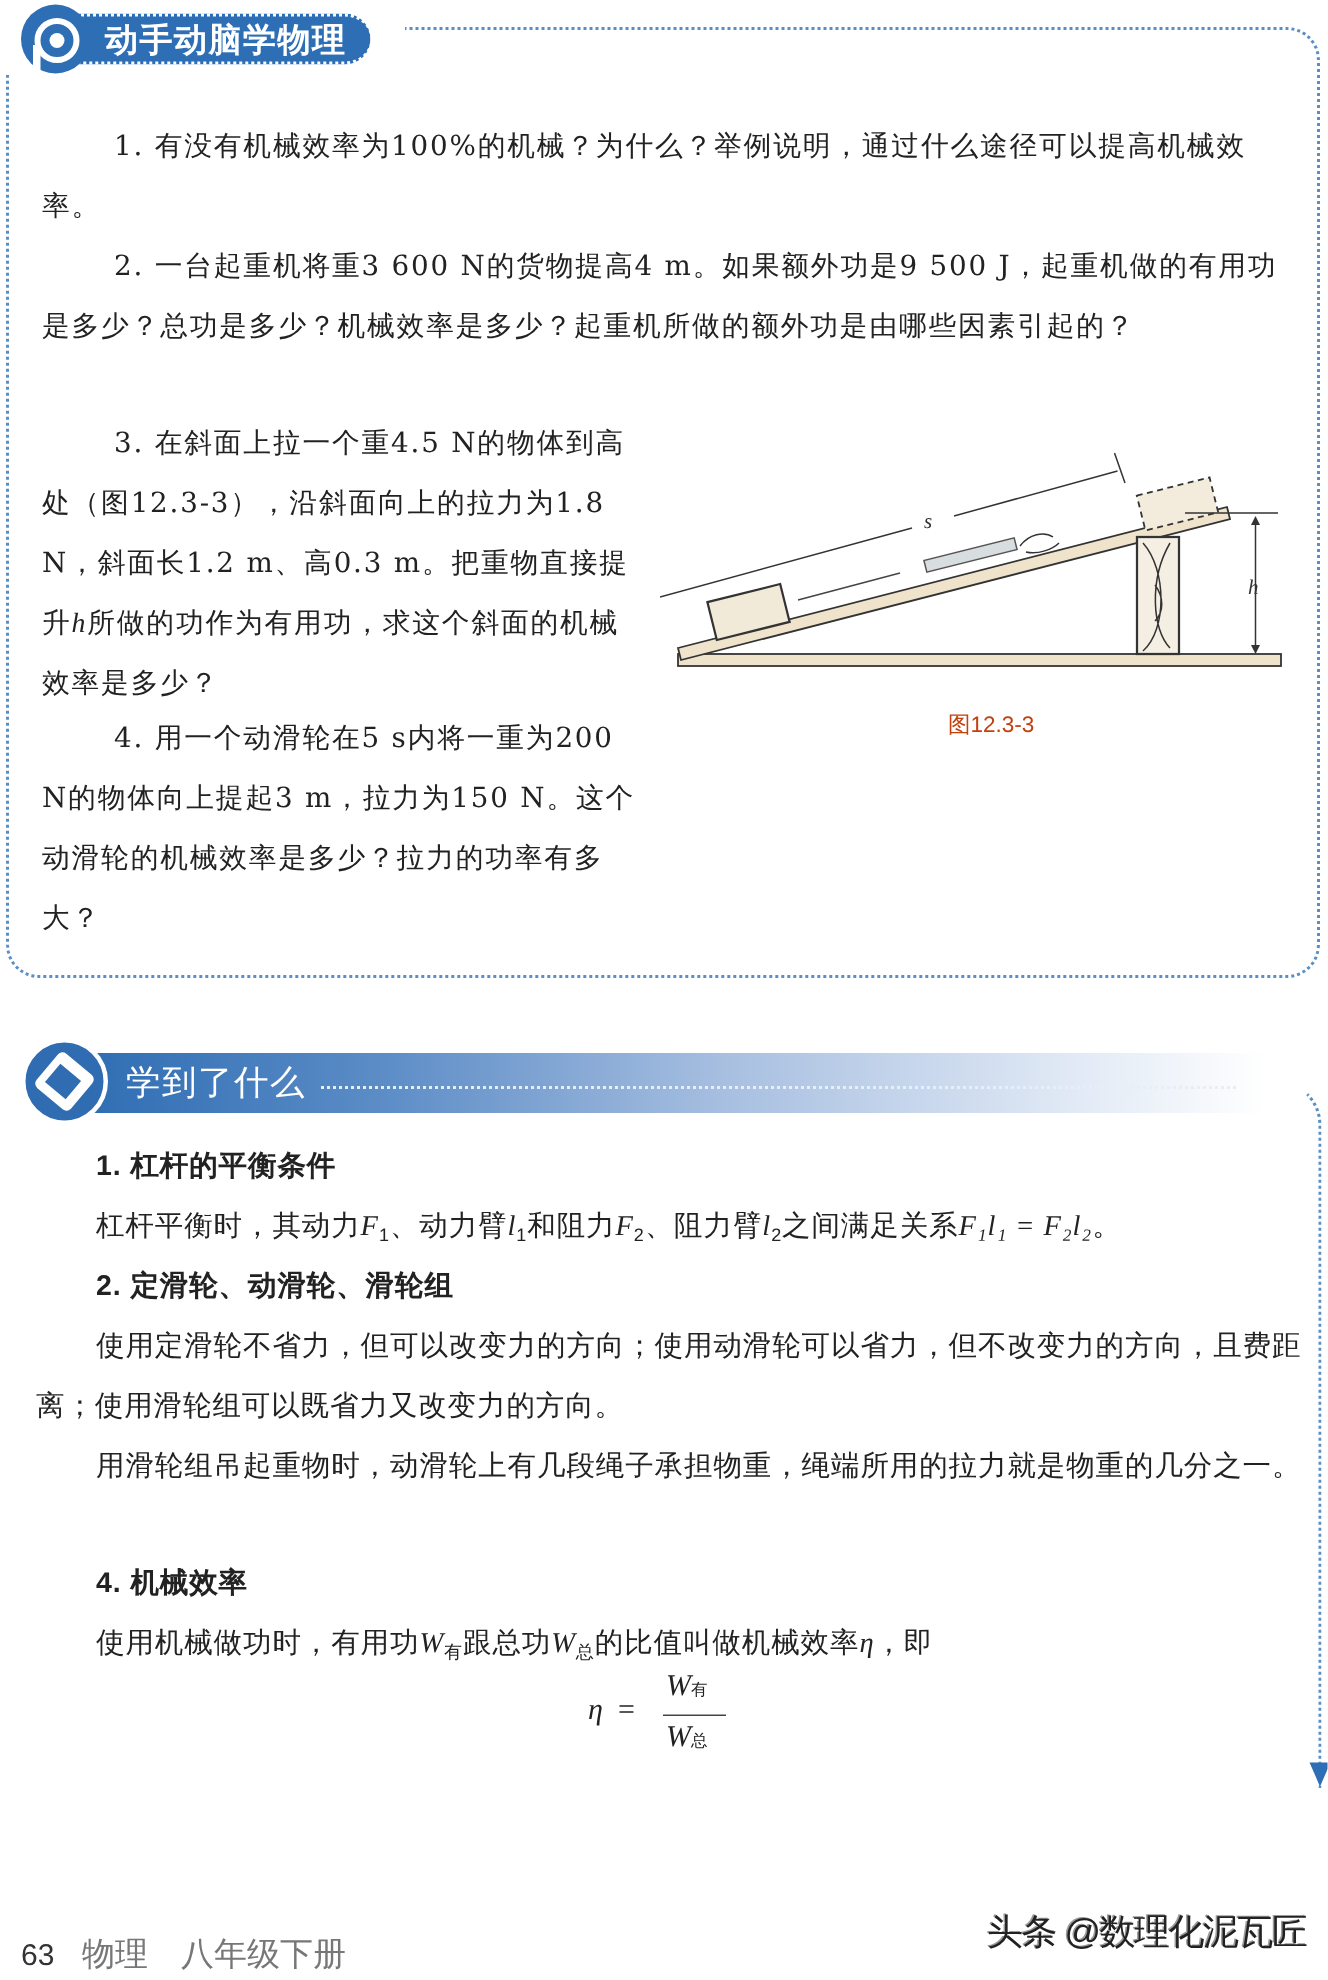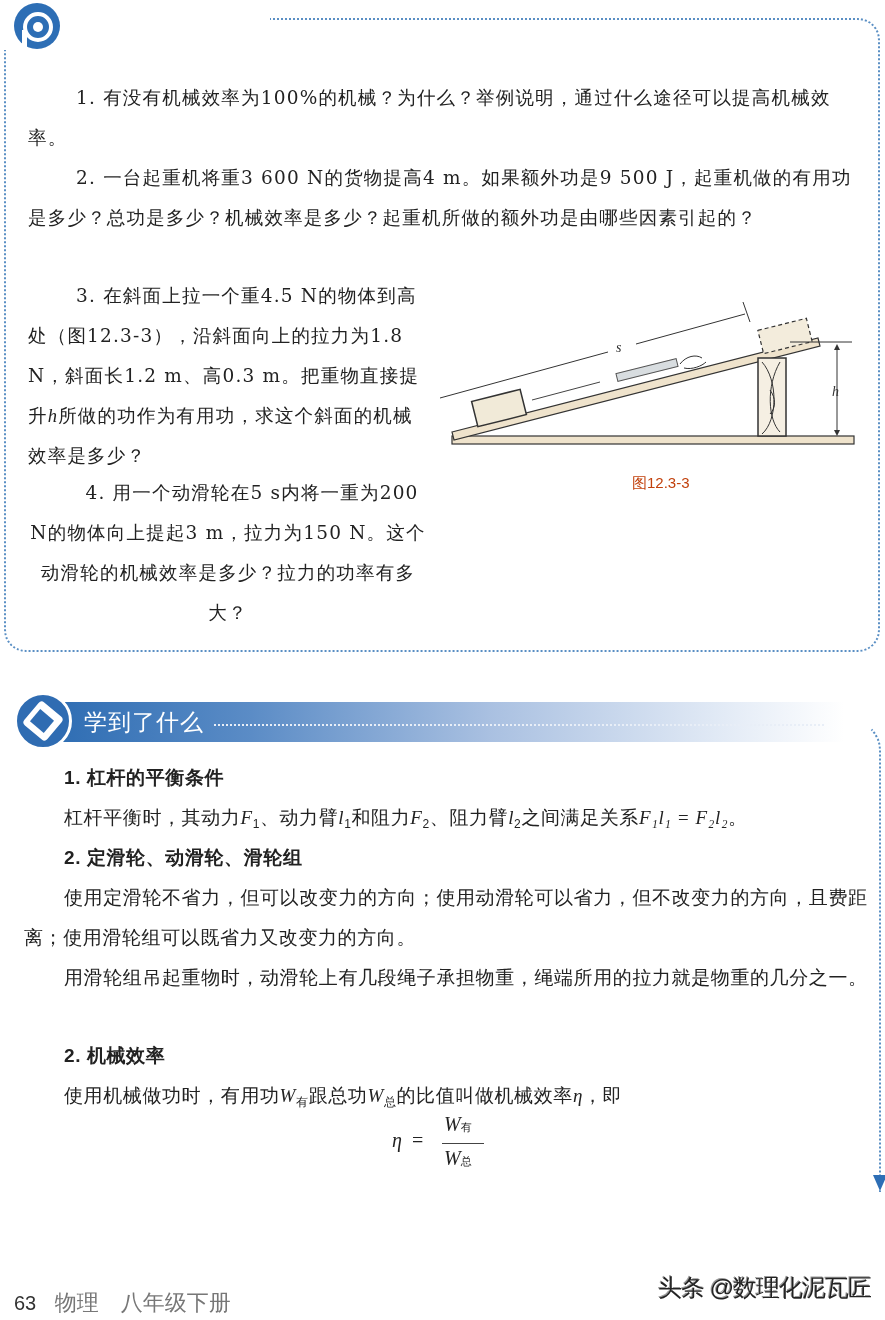--- a/index.html
+++ b/index.html
@@ -18,21 +18,21 @@
     .hdr1-badge .tail { position:absolute; left:8px; top:27px; width:5px; height:19px; background:#fff; }
     .hdr1-pill { margin-left:-10px; height:34px; padding:0 16px 0 20px; background:#2d6eb5;
                  border-radius:0 18px 18px 0; color:#fff; font-family:"DejaVu Sans","Liberation Sans",sans-serif;
                  font-size:22px; line-height:34px; font-weight:bold; letter-spacing:1px; z-index:1;
                  border-top:2px dotted #fff; border-bottom:2px dotted #fff; box-sizing:border-box; }
 
     .p { position:absolute; font-size:18.5px; line-height:40px; letter-spacing:1.2px; }
     .p1 { left:28px; top:78px; width:832px; text-indent:48px; }
     .p2 { left:28px; top:158px; width:832px; text-indent:48px; }
     .p3 { left:28px; top:276px; width:400px; text-indent:48px; }
-    .p4 { left:28px; top:473px; width:400px; text-indent:48px;text-align:center; }
+    .p4 { left:28px; top:473px; width:400px; text-indent:48px; }
     i.var { font-style:italic; font-family:"Liberation Serif",serif; }
 
     .fig { position:absolute; left:440px; top:290px; width:430px; height:160px; }
     .fig-caption { position:absolute; left:632px; top:474px; font-size:15px; font-family:"Liberation Sans",sans-serif; color:#c2410c;text-align:center; }
 
     
     .hdr2 { position:absolute; left:14px; top:692px; width:840px; height:60px; }
     .hdr2-bar { position:absolute; left:40px; top:10px; width:790px; height:40px;
                 background:linear-gradient(to right,#2e6db3 0%,#5b8cc6 25%,#a9c0e1 55%,#e3ebf6 85%,#ffffff 100%); }
     .hdr2-badge { position:absolute; left:0; top:0; width:58px; height:58px; border-radius:50%; background:#2f6cb2; border:3px solid #fff; box-sizing:border-box; }
@@ -70,20 +70,21 @@
 
 <div class="frame1"></div>
 <div class="frame1-cover"></div>
 
 <div class="hdr1">
   <div class="hdr1-badge">
     <div class="ring"></div>
       <div class="dot"></div>
       <div class="tail"></div>
   </div>
+  <div class="hdr1-pill">动手动脑学物理</div>
 </div>
 
 <div class="p p1">1. 有没有机械效率为100%的机械？为什么？举例说明，通过什么途径可以提高机械效率。</div>
 <div class="p p2">2. 一台起重机将重3 600 N的货物提高4 m。如果额外功是9 500 J，起重机做的有用功是多少？总功是多少？机械效率是多少？起重机所做的额外功是由哪些因素引起的？</div>
 <div class="p p3"><span>3. 在斜面上拉一个重4.5 N的物体到高处（图12.3-3），沿斜面向上的拉力为1.8 N，斜面长1.2 m、高0.3 m。把重物直接提升</span><i class="var">h</i><span>所做的功作为有用功，求这个斜面的机械效率是多少？</span></div>
 <div class="p p4">4. 用一个动滑轮在5 s内将一重为200 N的物体向上提起3 m，拉力为150 N。这个动滑轮的机械效率是多少？拉力的功率有多大？</div>
 
 <svg class="fig" viewBox="0 0 430 160" width="430" height="160">
   <rect x="12" y="146" width="402" height="8" fill="#efe3cc" stroke="#333" stroke-width="1.2"></rect>
   <polygon points="12,142 378,48 380,56 14,150" fill="#efe3cc" stroke="#333" stroke-width="1.2"></polygon>
@@ -118,21 +119,21 @@
 <div class="frame2"></div>
 <div class="arrow-down"></div>
 
 <div class="s s-h" style="left:64px; top:758px;">1. 杠杆的平衡条件</div>
 <div class="s" style="left:64px; top:798px; width:800px;"><span>杠杆平衡时，其动力</span><i class="var">F</i><span class="sub">1</span><span>、动力臂</span><i class="var">l</i><span class="sub">1</span><span>和阻力</span><i class="var">F</i><span class="sub">2</span><span>、阻力臂</span><i class="var">l</i><span class="sub">2</span><span>之间满足关系</span><i class="var">F₁l₁ = F₂l₂</i><span>。</span></div>
 
 <div class="s s-h" style="left:64px; top:838px;">2. 定滑轮、动滑轮、滑轮组</div>
 <div class="s" style="left:24px; top:878px; width:845px; text-indent:40px;">使用定滑轮不省力，但可以改变力的方向；使用动滑轮可以省力，但不改变力的方向，且费距离；使用滑轮组可以既省力又改变力的方向。</div>
 <div class="s" style="left:24px; top:958px; width:845px; text-indent:40px;">用滑轮组吊起重物时，动滑轮上有几段绳子承担物重，绳端所用的拉力就是物重的几分之一。</div>
 
-<div class="s s-h" style="left:64px; top:1036px;">2. 机械效率</div>
+<div class="s s-h" style="left:64px; top:1036px;">4. 机械效率</div>
 <div class="s" style="left:64px; top:1076px; width:800px;"><span>使用机械做功时，有用功</span><i class="var">W</i><span class="sub">有</span><span>跟总功</span><i class="var">W</i><span class="sub">总</span><span>的比值叫做机械效率</span><i class="var">η</i><span>，即</span></div>
 
 <div class="frac">
   <span class="eta">η</span>
   <span class="eq">=</span>
   <span class="num"><span>W</span><span class="cj">有</span></span>
   <span class="line"></span>
   <span class="den"><span>W</span><span class="cj">总</span></span>
 </div>
 

